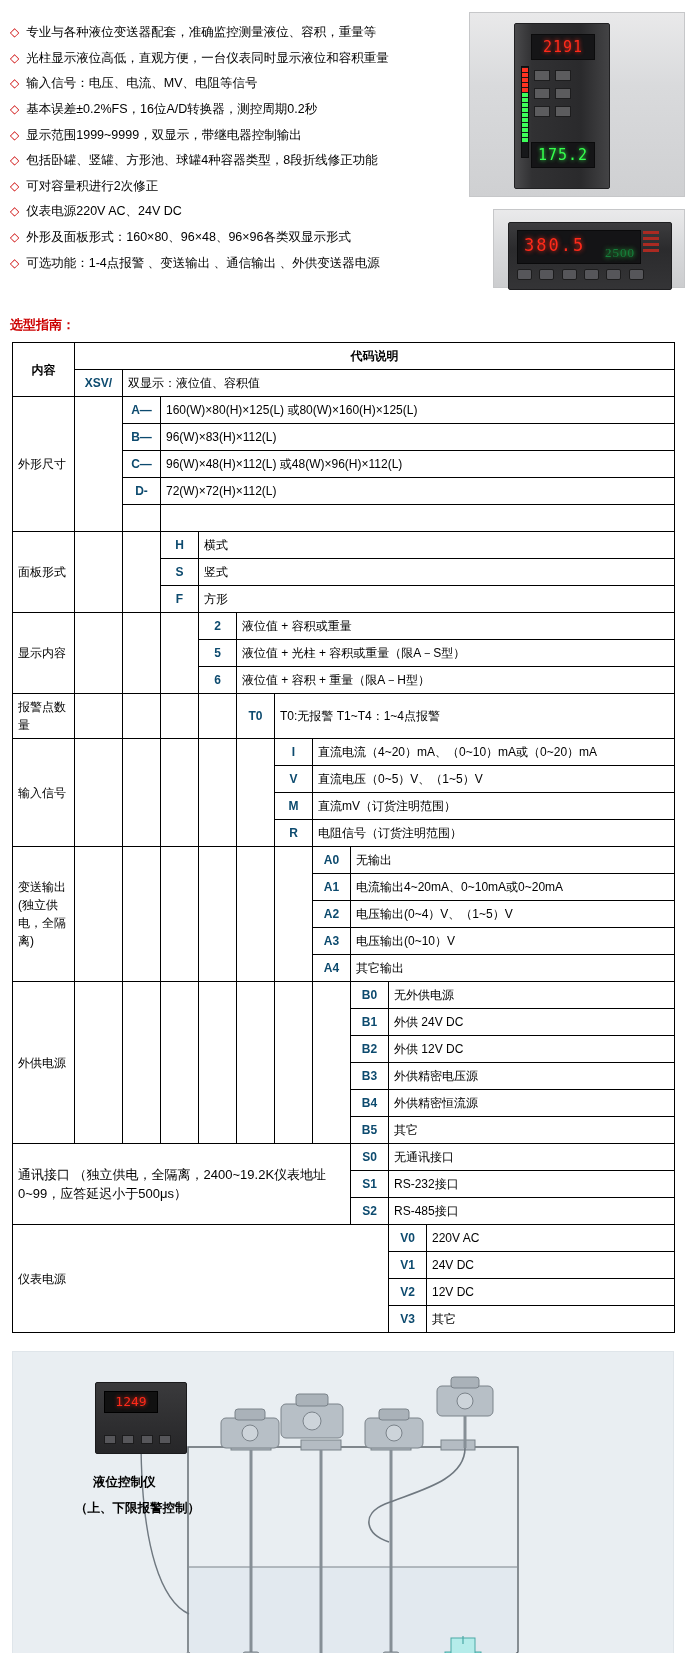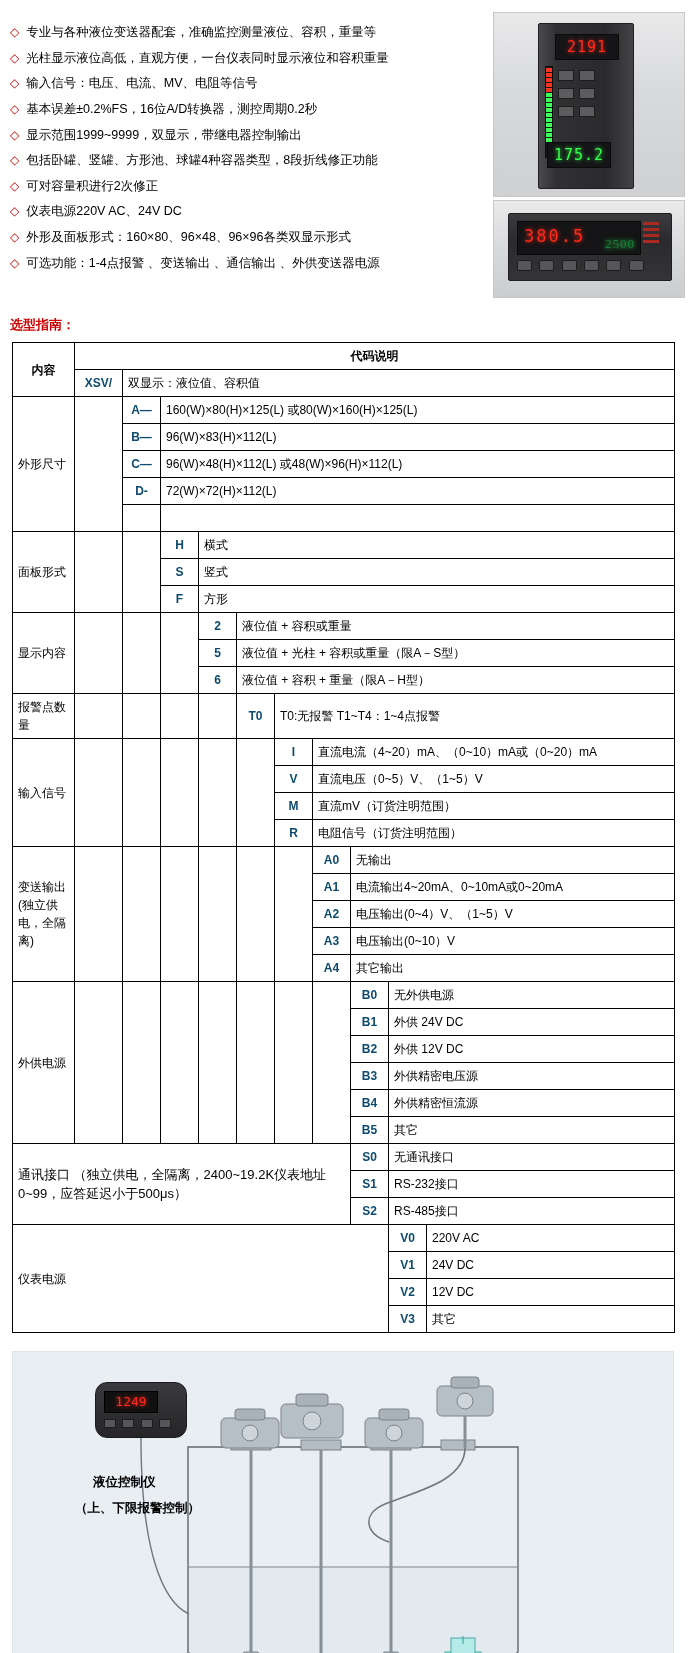--- a/index.html
+++ b/index.html
@@ -56,21 +56,21 @@
     line-height: 2.05;
     flex: 0 0 auto;
   }
   .bullet-text { flex: 1 1 auto; }
 
   
   .photo-vertical {
     position: absolute;
     right: 14px;
     top: 12px;
-    width: 192px;
+    width: 216px;
     height: 185px;
     background: linear-gradient(180deg,#e9e9ea 0%, #d9dadc 40%, #cfd0d2 100%);
     border: 1px solid #c6c7c9;
   }
   .pv-body {
     position: absolute;
     left: 44px; top: 10px;
     width: 96px; height: 166px;
     background: linear-gradient(90deg,#4a4a4c 0%, #313133 18%, #2a2a2c 70%, #434345 100%);
     border: 1px solid #202022;
@@ -97,36 +97,36 @@
   .pv-bar i.g { background:#3dff5a; }
   .pv-keys {
     position: absolute; left: 18px; top: 44px;
     width: 60px; height: 52px;
   }
   .pv-key {
     width: 16px; height: 11px; background: #5c5c5e;
     border: 1px solid #1d1d1e; display:inline-block; margin: 2px 1px;
   }
   .pv-screen-bot {
-    position: absolute; left: 8px; top: 118px;
+    position: absolute; left: 16px; top: 118px;
     width: 64px; height: 26px;
     background: #151517; border: 1px solid #0b0b0c;
   }
   .pv-digits-green {
     color: #35ff4d; font-family: "DejaVu Sans Mono", monospace;
     font-size: 15px; letter-spacing: 1px; text-align: center;
     line-height: 24px; text-shadow: 0 0 4px #35ff4d;
   }
 
   .photo-horizontal {
     position: absolute;
     right: 14px;
-    top: 200px;
+    top: 209px;
     width: 192px;
-    height: 98px;
+    height: 79px;
     background: linear-gradient(180deg,#eaeaeb 0%, #d8d9db 50%, #cccdcf 100%);
     border: 1px solid #c6c7c9;
   }
   .ph-body {
     position: absolute; left: 14px; top: 12px;
     width: 164px; height: 68px;
     background: linear-gradient(180deg,#3c3c3e 0%, #2b2b2d 40%, #343436 100%);
     border: 1px solid #1e1e20; border-radius: 2px;
   }
   .ph-screen {
@@ -195,23 +195,23 @@
   }
   .dg-label {
     position: absolute;
     font-size: 12.5px;
     font-weight: bold;
     color: #000;
     margin-top: 24px;
   }
   .ctrl-box {
     position: absolute; left: 82px; top: 30px;
-    width: 92px; height: 56px;
+    width: 92px; height: 72px;
     background: linear-gradient(180deg,#3a3a3c,#262628);
-    border: 1px solid #1a1a1c; border-radius: 12px;
+    border: 1px solid #1a1a1c; border-radius: 2px;
   }
   .ctrl-screen {
     position: absolute; left: 8px; top: 8px; width: 54px; height: 22px;
     background: #111; border: 1px solid #000;
   }
   .ctrl-digits {
     color: #ff2a1a; font-family: "DejaVu Sans Mono", monospace;
     font-size: 13px; text-align: center; line-height: 20px;
     text-shadow: 0 0 4px #ff2a1a;
   }

